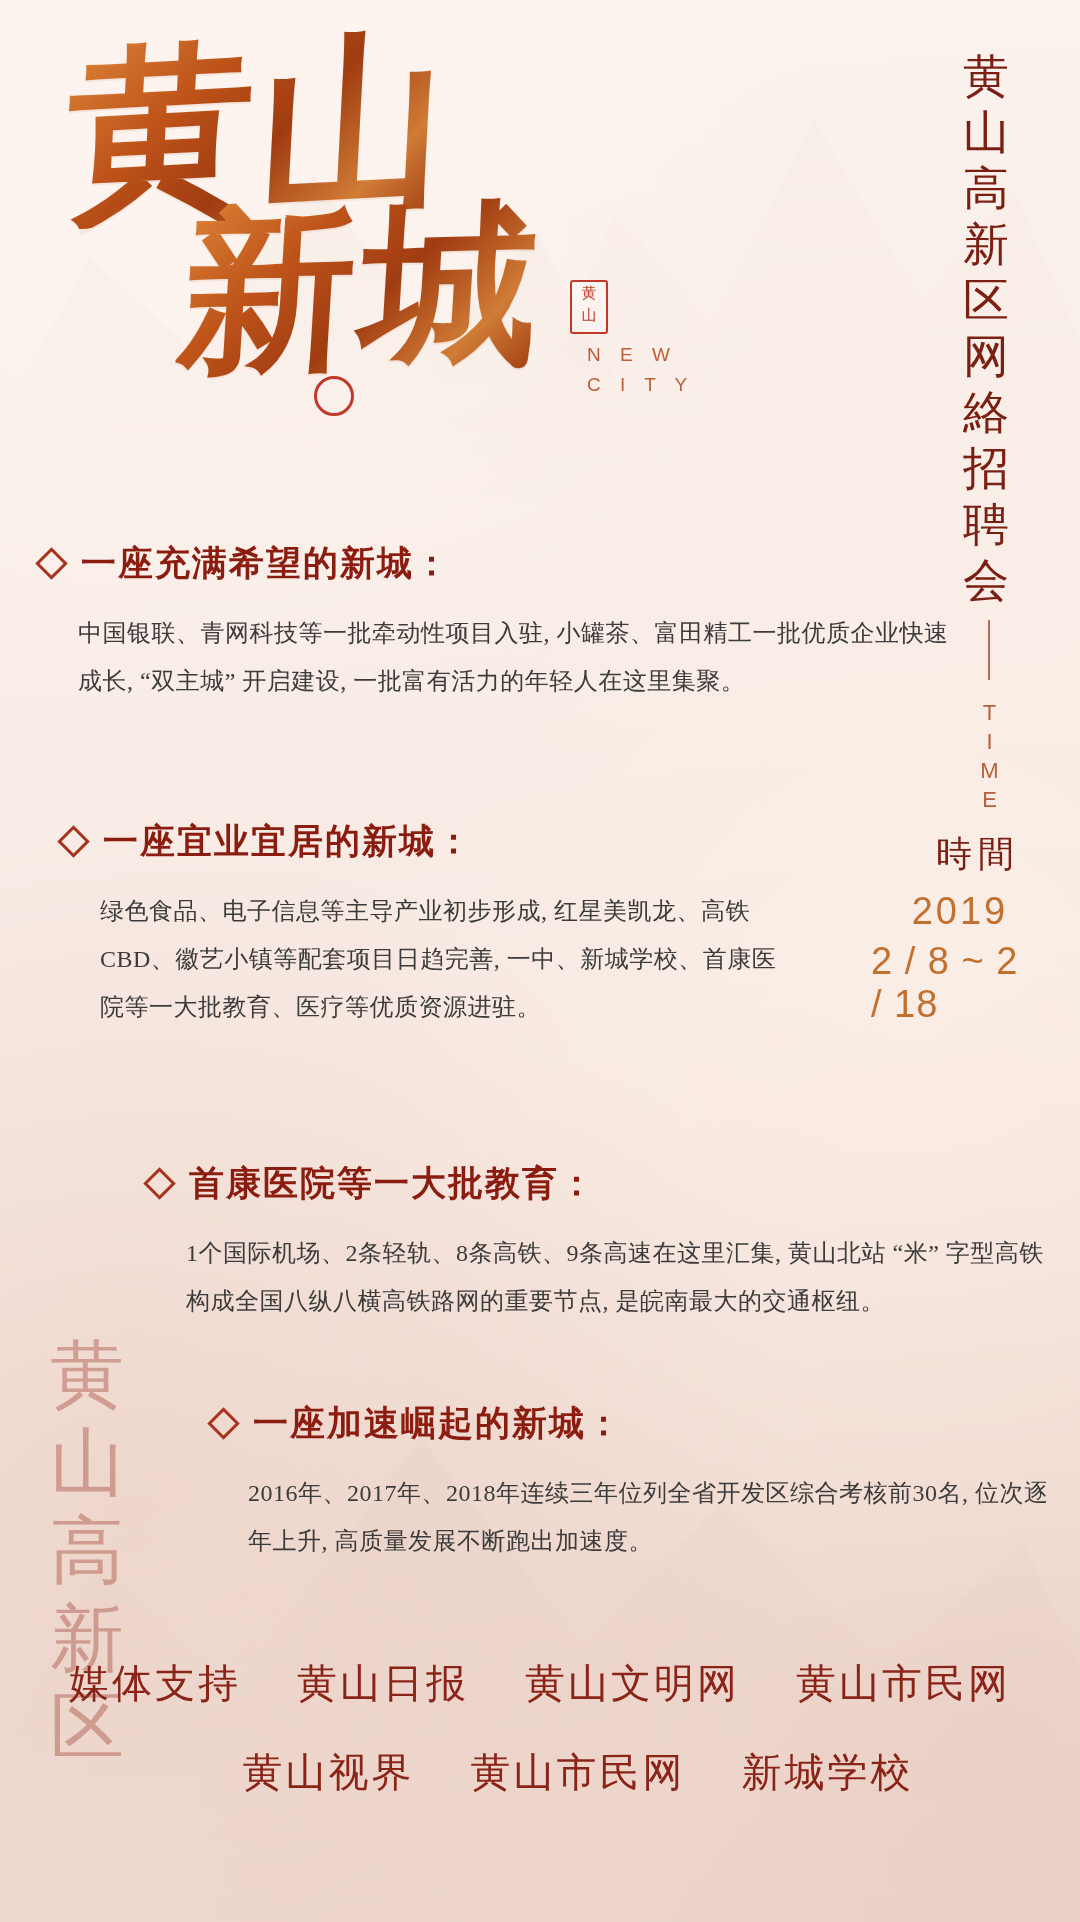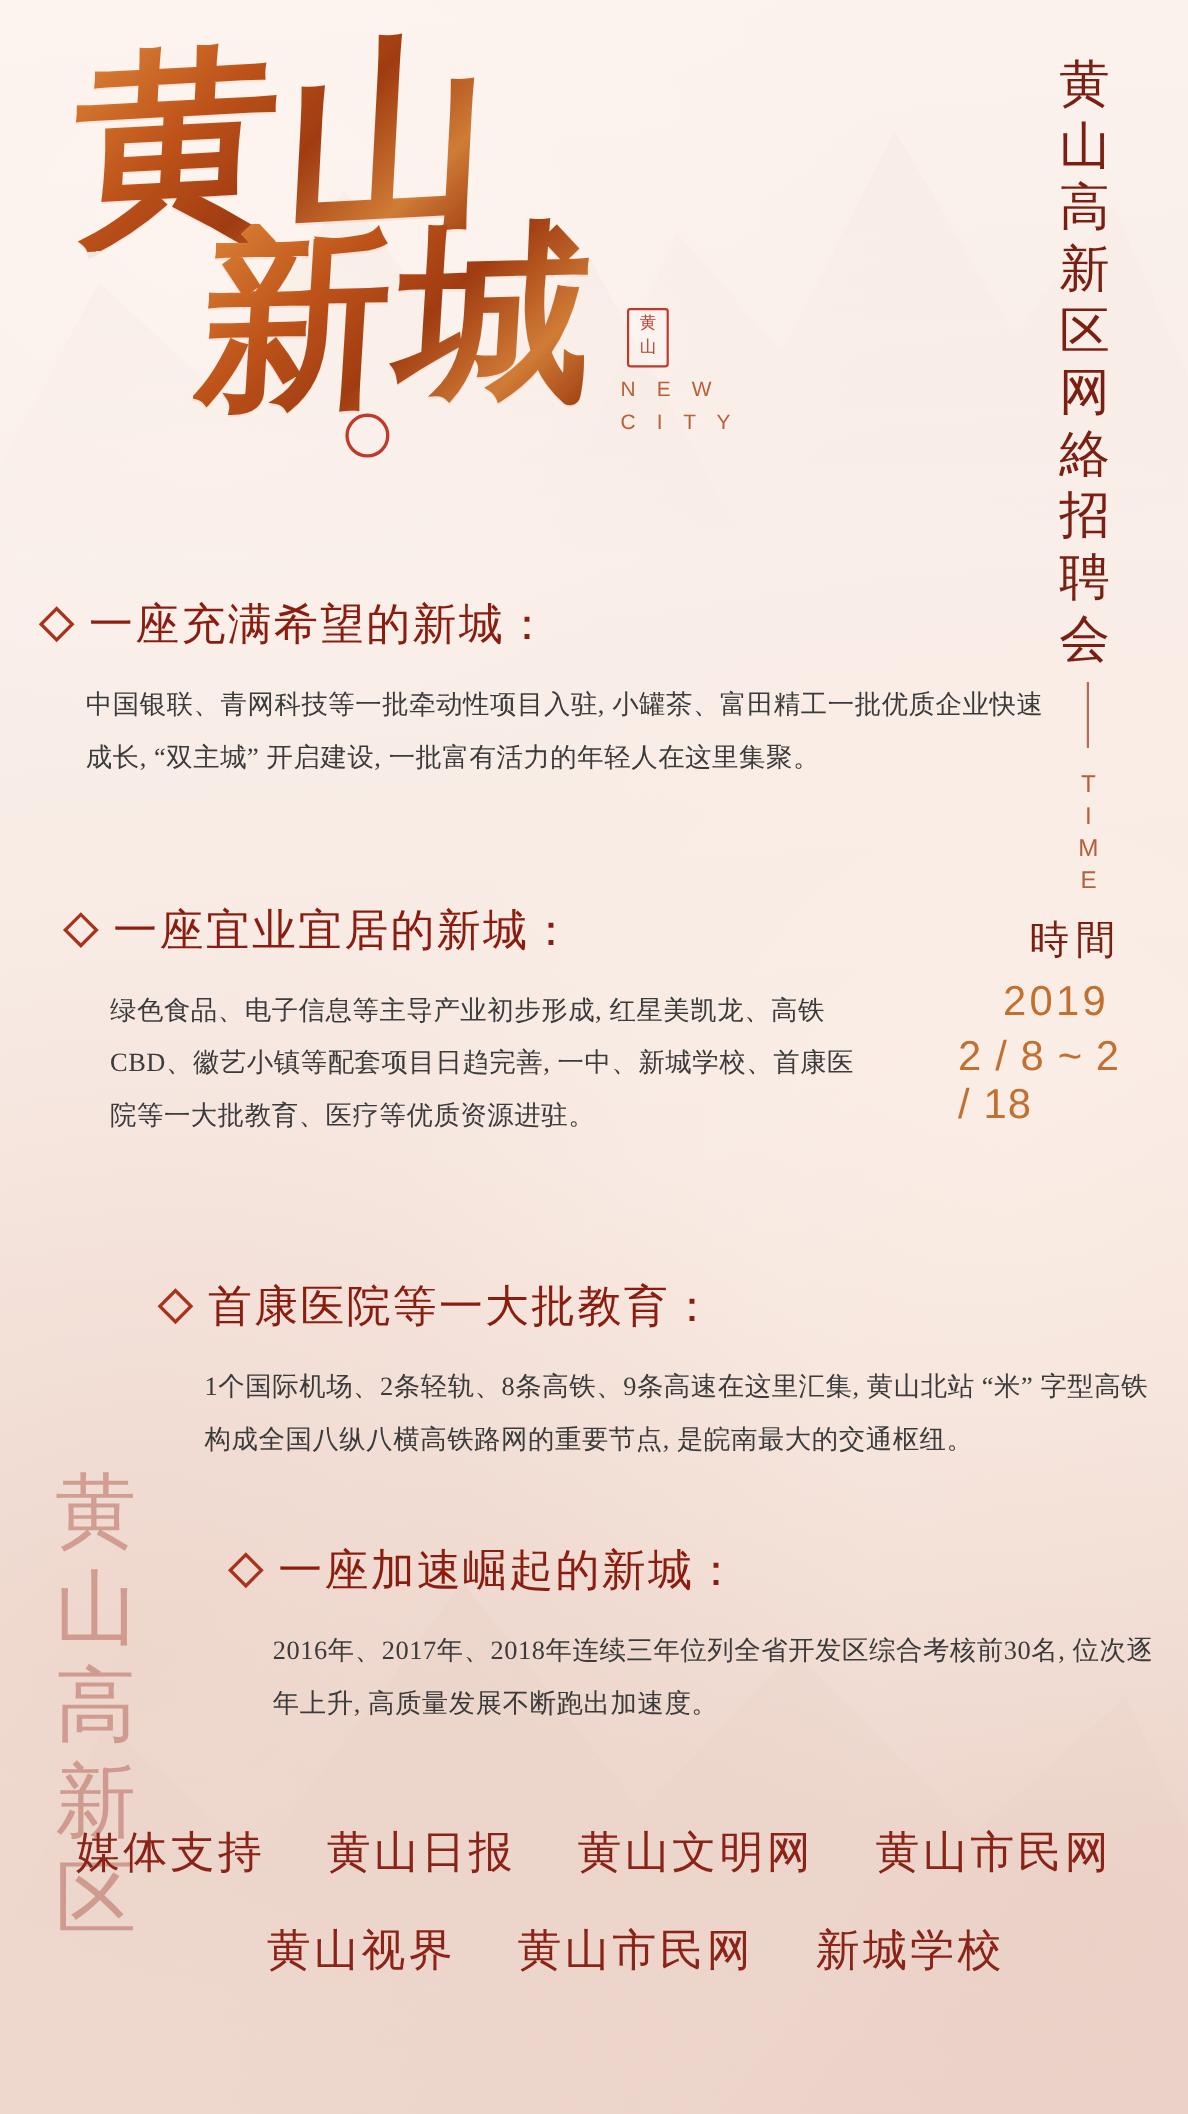--- a/index.html
+++ b/index.html
@@ -99,21 +99,21 @@
   .newcity {
     position: absolute;
     left: 502px;
     top: 312px;
     color: #b9603a;
     font-size: 19px;
     letter-spacing: 7px;
     line-height: 30px;
     font-family: "Liberation Sans", sans-serif;
   }
-  .newcity span { display: block; }
+  .newcity span { display: block; margin-left: 23px; }
 
   .ring {
     position: absolute;
     left: 252px;
     top: 348px;
     width: 34px;
     height: 34px;
     border: 3px solid #c0392b;
     border-radius: 50%;
   }
@@ -187,22 +187,22 @@
     letter-spacing: 1px;
   }
 
   
   .section { position: absolute; }
   .sec-head {
     display: flex;
     align-items: center;
     color: #8b1d10;
     font-family: "DejaVu Serif", "Liberation Serif", serif;
-    font-weight: 400;
-    font-size: 40px;
+    font-weight: 700;
+    font-size: 35px;
     letter-spacing: 2px;
     white-space: nowrap;
   }
   .diamond {
     width: 17px;
     height: 17px;
     border: 3px solid #a8331c;
     transform: rotate(45deg);
     margin-right: 18px;
     flex: 0 0 auto;

